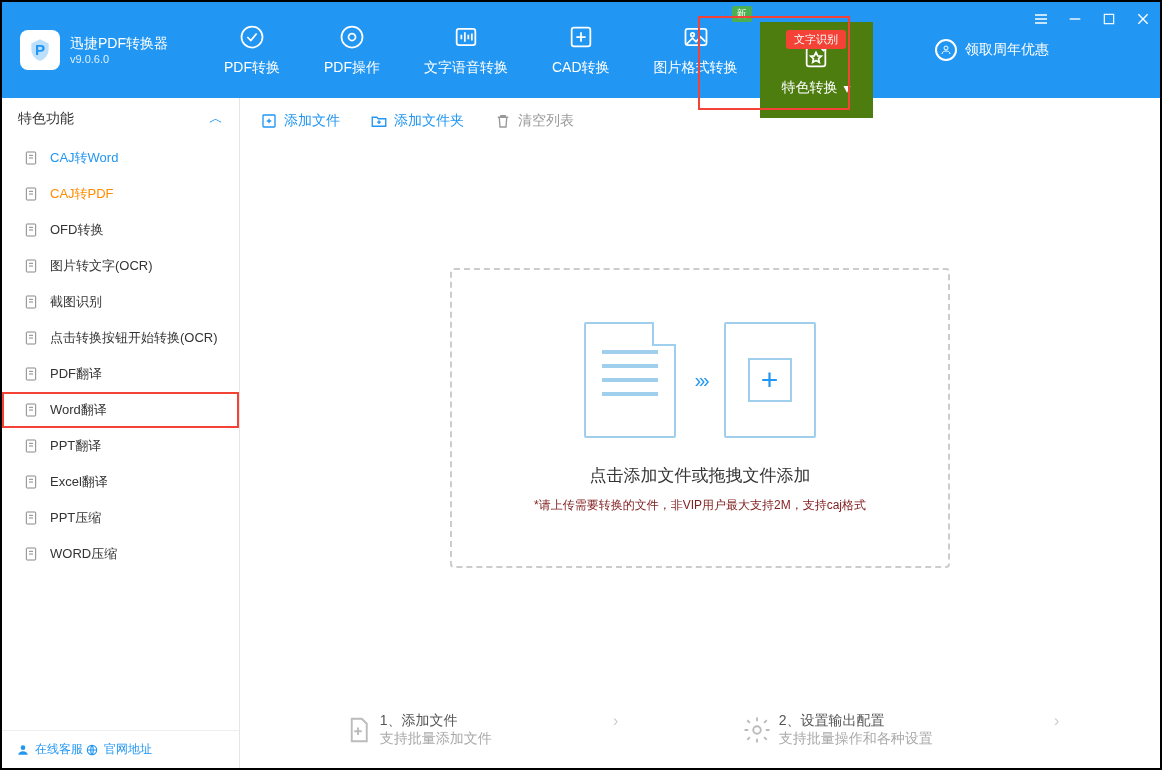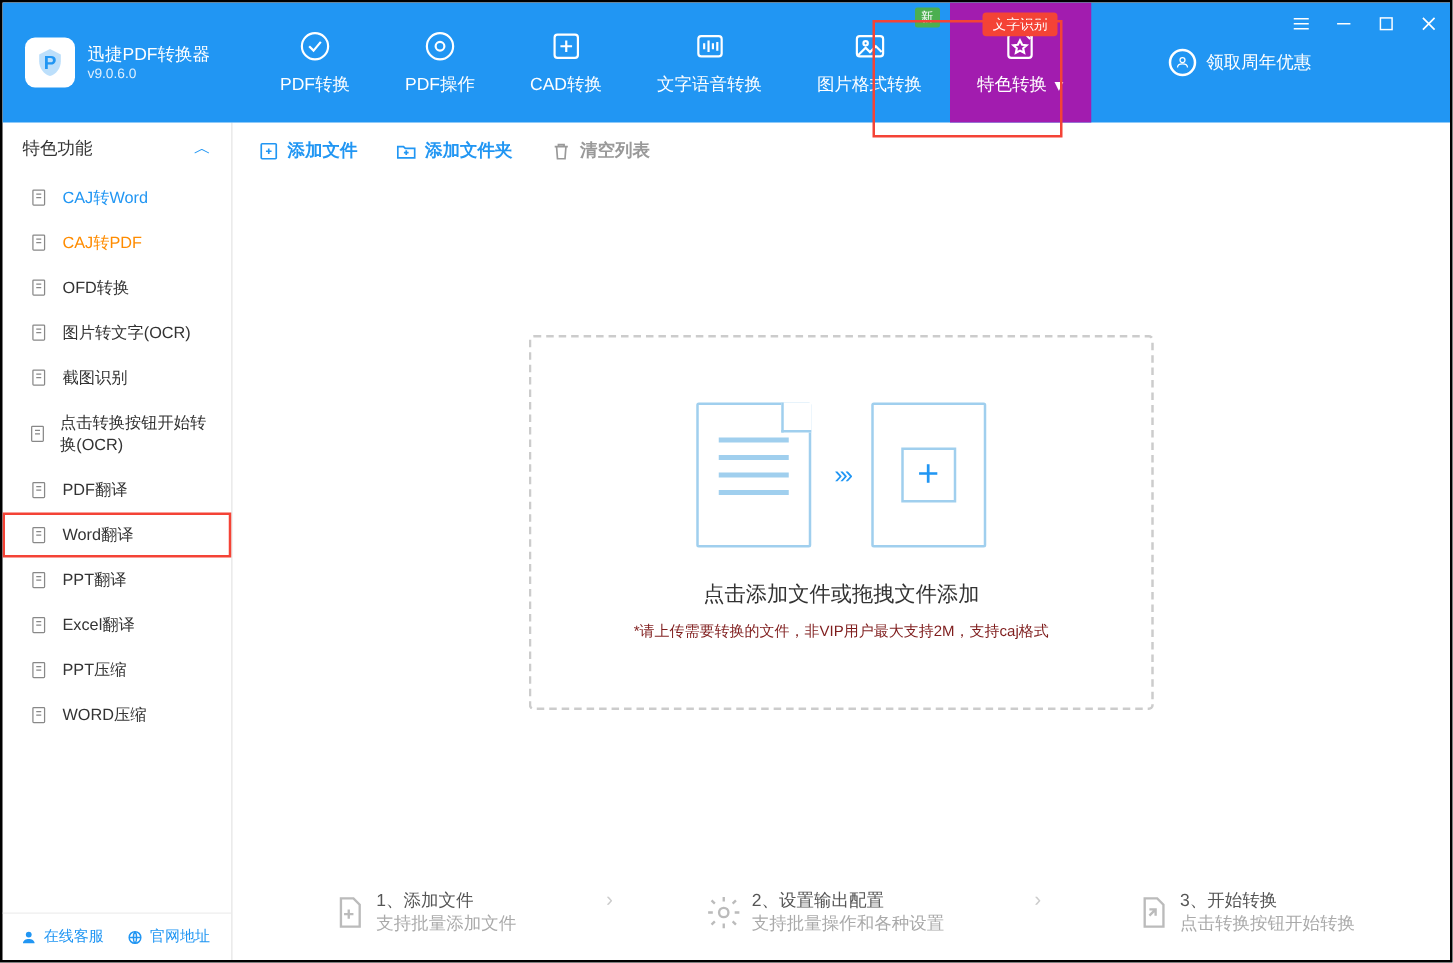--- a/index.html
+++ b/index.html
@@ -12,51 +12,51 @@
 .logo-area { display: flex; align-items: center; padding: 0 18px; width: 200px; }
 .logo-icon { width: 40px; height: 40px; background: #fff; border-radius: 8px; display: flex; align-items: center; justify-content: center; margin-right: 10px; }
 .logo-icon svg { width: 26px; height: 26px; }
 .logo-text { font-size: 14px; font-weight: 500; }
 .logo-ver { font-size: 11px; opacity: .85; }
 
 .nav-tabs { display: flex; height: 100%; }
 .nav-tab { display: flex; flex-direction: column; align-items: center; justify-content: center; padding: 0 22px; cursor: pointer; position: relative; height: 100%; }
 .nav-tab .icon { width: 28px; height: 28px; margin-bottom: 8px; display: flex; align-items: center; justify-content: center; }
 .nav-tab .label { font-size: 14px; }
-.nav-tab.active { background: #a21caf; }
+.nav-tab.active { background: #4d7c0f; margin-top: 20px; }
 .nav-tab .chevron { margin-left: 6px; vertical-align: middle; }
 .nav-badge-new { position: absolute; top: 4px; right: 8px; background: #4CAF50; color: #fff; font-size: 10px; padding: 1px 5px; border-radius: 2px; }
 .nav-badge-red { position: absolute; top: 8px; left: 50%; transform: translateX(-50%); background: #F44336; color: #fff; font-size: 11px; padding: 2px 8px; border-radius: 3px; white-space: nowrap; }
 .highlight-box { position: absolute; border: 2px solid #F44336; pointer-events: none; }
 
 .reward { display: flex; align-items: center; cursor: pointer; font-size: 14px; margin-left: auto; margin-right: 111px; }
 .reward-icon { width: 22px; height: 22px; border: 2px solid #fff; border-radius: 50%; margin-right: 8px; display: flex; align-items: center; justify-content: center; }
 
 .window-controls { position: absolute; top: 8px; right: 8px; display: flex; gap: 16px; }
 .wc { width: 18px; height: 18px; cursor: pointer; display: flex; align-items: center; justify-content: center; }
 
 .body-area { display: flex; height: calc(100% - 96px); }
 
-.sidebar { width: 184px; border-right: 1px solid #e5e5e5; display: flex; flex-direction: column; }
+.sidebar { width: 238px; border-right: 1px solid #e5e5e5; display: flex; flex-direction: column; }
 .sidebar-header { display: flex; justify-content: space-between; align-items: center; padding: 12px 16px; color: #333; font-size: 14px; cursor: pointer; }
 .sidebar-header .arrow { color: #2196F3; }
 .sidebar-list { flex: 1; }
 .sidebar-item { display: flex; align-items: center; padding: 9px 20px; cursor: pointer; font-size: 13px; color: #333; position: relative; }
 .sidebar-item .it-icon { width: 18px; height: 18px; margin-right: 10px; color: #888; display: flex; align-items: center; justify-content: center; }
 .sidebar-item.blue { color: #2196F3; }
 .sidebar-item.orange { color: #FF8C00; }
 .sidebar-item.highlighted { outline: 2px solid #F44336; outline-offset: -2px; }
 
-.sidebar-footer { display: flex; padding: 10px 14px; border-top: 1px solid #eee; gap: 18px; }
+.sidebar-footer { display: flex; padding: 10px 14px; border-top: 1px solid #eee; gap: 2px; }
 .sf-link { display: flex; align-items: center; color: #2196F3; font-size: 12px; cursor: pointer; }
 .sf-link .sf-icon { width: 14px; height: 14px; margin-right: 5px; }
 
 .main { flex: 1; display: flex; flex-direction: column; }
 .toolbar { display: flex; align-items: center; padding: 14px 20px; gap: 30px; }
-.tb-btn { display: flex; align-items: center; color: #2196F3; font-size: 14px; cursor: pointer; font-weight: bold; }
+.tb-btn { display: flex; align-items: center; color: #2196F3; font-size: 14px; cursor: pointer; }
 .tb-btn.gray { color: #999; }
 .tb-btn .tb-icon { width: 18px; height: 18px; margin-right: 6px; }
 
 .drop-area { flex: 1; display: flex; align-items: center; justify-content: center; }
 .drop-box { width: 500px; height: 300px; border: 2px dashed #ccc; border-radius: 4px; display: flex; flex-direction: column; align-items: center; justify-content: center; }
 .drop-graphic { display: flex; align-items: center; gap: 18px; margin-bottom: 26px; }
 .doc-shape { width: 92px; height: 116px; border: 2px solid #A0CFEE; border-radius: 2px; position: relative; }
 .doc-shape::after { content:""; position:absolute; left:16px; top:26px; right:16px; height:4px; background:#A0CFEE; box-shadow: 0 14px 0 #A0CFEE, 0 28px 0 #A0CFEE, 0 42px 0 #A0CFEE; }
 .doc-shape::before { content:""; position:absolute; top:-2px; right:-2px; width:22px; height:22px; background:#fff; border-left:2px solid #A0CFEE; border-bottom:2px solid #A0CFEE; }
 .arrows { color: #2196F3; font-size: 20px; letter-spacing: -4px; }
@@ -104,34 +104,34 @@
           <svg width="28" height="28" viewBox="0 0 24 24" fill="none" stroke="#fff" stroke-width="1.5">
             <circle cx="12" cy="12" r="9"></circle>
             <circle cx="12" cy="12" r="3"></circle>
           </svg>
         </div>
       <span class="label">PDF操作</span>
     </div>
     <div class="nav-tab">
       <div class="icon">
           <svg width="28" height="28" viewBox="0 0 24 24" fill="none" stroke="#fff" stroke-width="1.5">
+            <rect x="4" y="5" width="16" height="14" rx="2"></rect>
+            <path d="M8 10v4M11 8v8M14 10v4M17 9v6"></path>
+          </svg>
+        </div>
+      <span class="label">文字语音转换</span>
+    </div>
+    <div class="nav-tab">
+      <div class="icon">
+          <svg width="28" height="28" viewBox="0 0 24 24" fill="none" stroke="#fff" stroke-width="1.5">
             <rect x="4" y="4" width="16" height="16" rx="2"></rect>
             <path d="M12 8v8M8 12h8"></path>
           </svg>
         </div>
       <span class="label">CAD转换</span>
-    </div>
-    <div class="nav-tab">
-      <div class="icon">
-          <svg width="28" height="28" viewBox="0 0 24 24" fill="none" stroke="#fff" stroke-width="1.5">
-            <rect x="4" y="5" width="16" height="14" rx="2"></rect>
-            <path d="M8 10v4M11 8v8M14 10v4M17 9v6"></path>
-          </svg>
-        </div>
-      <span class="label">文字语音转换</span>
     </div>
     <div class="nav-tab">
       <span class="nav-badge-new">新</span>
       <div class="icon">
           <svg width="28" height="28" viewBox="0 0 24 24" fill="none" stroke="#fff" stroke-width="1.5">
             <rect x="3" y="5" width="18" height="14" rx="2"></rect>
             <circle cx="9" cy="10" r="1.5"></circle>
             <path d="M4 18l5-5 3 3 4-4 4 4"></path>
           </svg>
         </div>
@@ -377,27 +377,15 @@
               <circle cx="12" cy="12" r="3"></circle>
               <path d="M12 2v3M12 19v3M4.2 4.2l2.1 2.1M17.7 17.7l2.1 2.1M2 12h3M19 12h3M4.2 19.8l2.1-2.1M17.7 6.3l2.1-2.1"></path>
             </svg>
           </div>
         <div>
             <div class="step-title">2、设置输出配置</div>
             <div class="step-sub">支持批量操作和各种设置</div>
           </div>
       </div>
       <span class="step-arrow">›</span>
-      <div class="step">
-        <div class="step-icon">
-            <svg width="30" height="30" viewBox="0 0 24 24" fill="none" stroke="#bbb" stroke-width="1.5">
-              <path d="M7 3h8l4 4v14H7z"></path>
-              <path d="M10 14l4-4M10 10h4v4"></path>
-            </svg>
-          </div>
-        <div>
-            <div class="step-title">3、开始转换</div>
-            <div class="step-sub">点击转换按钮开始转换</div>
-          </div>
-      </div>
     </div>
   </div>
 </div>
 
 </body></html>

